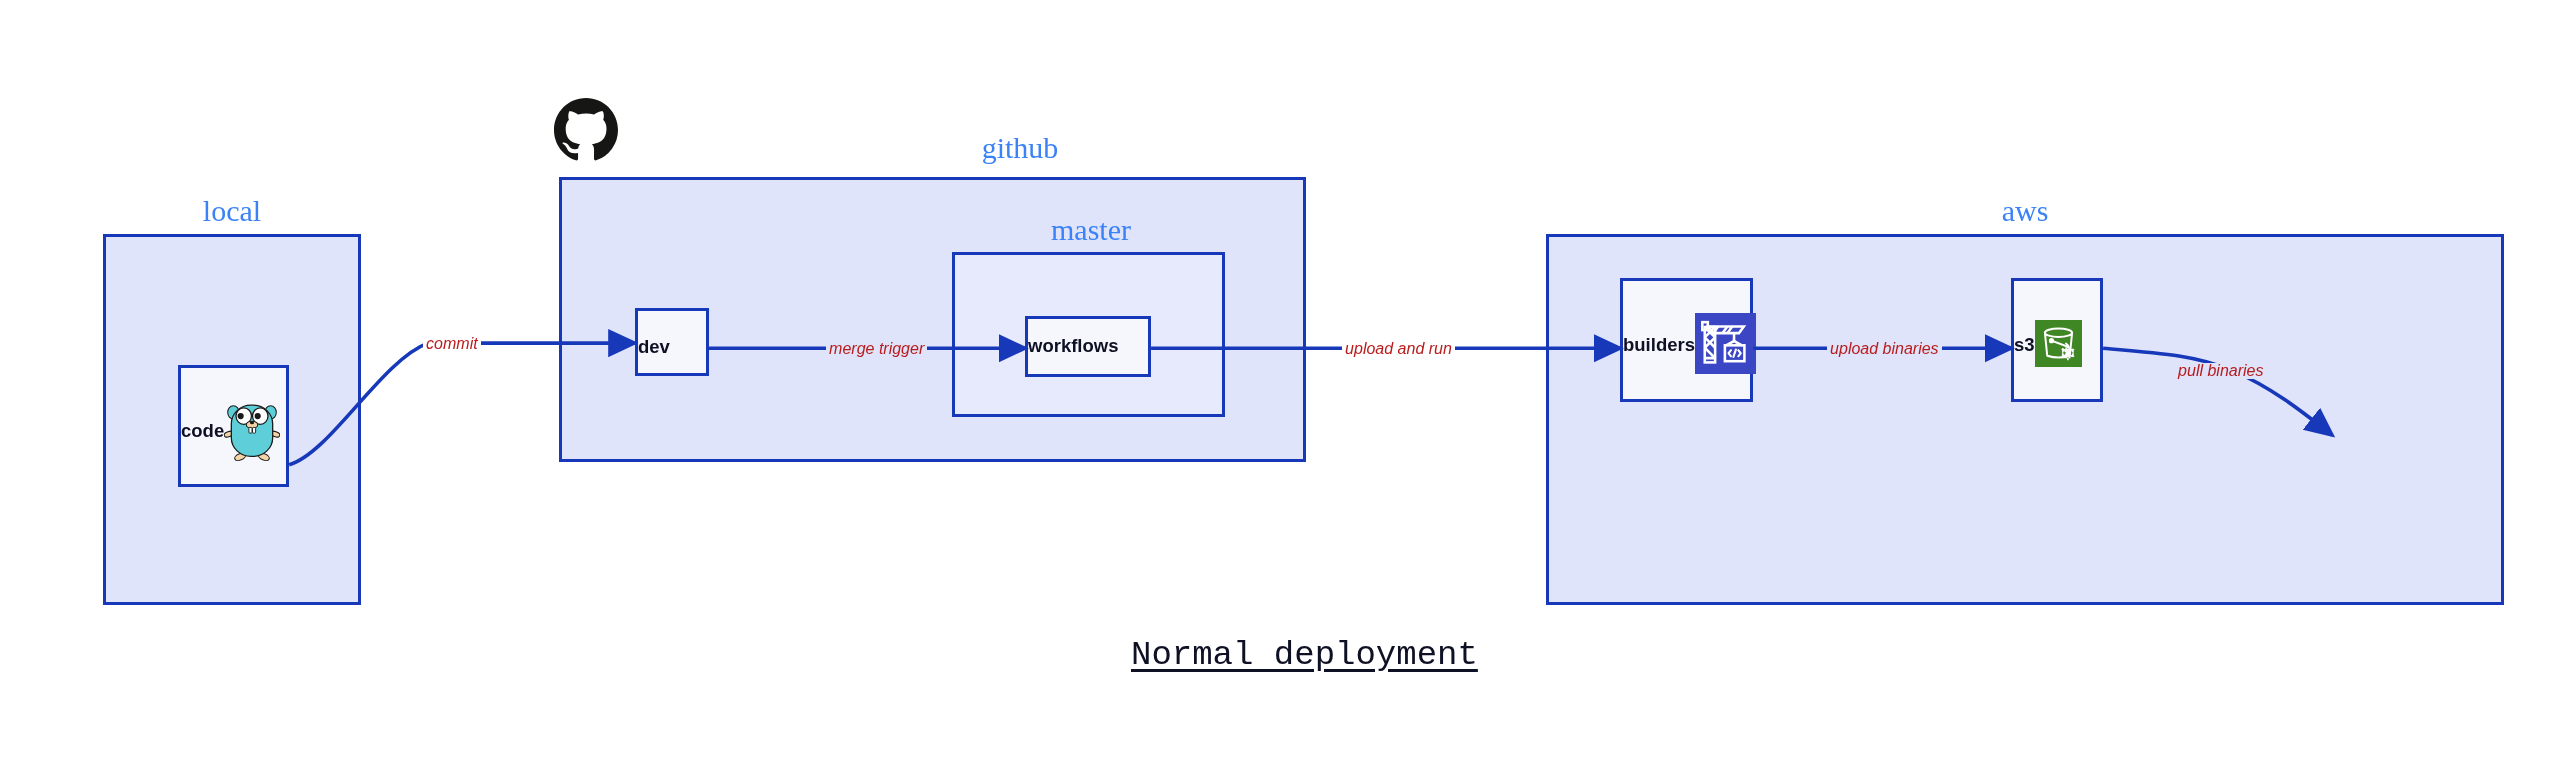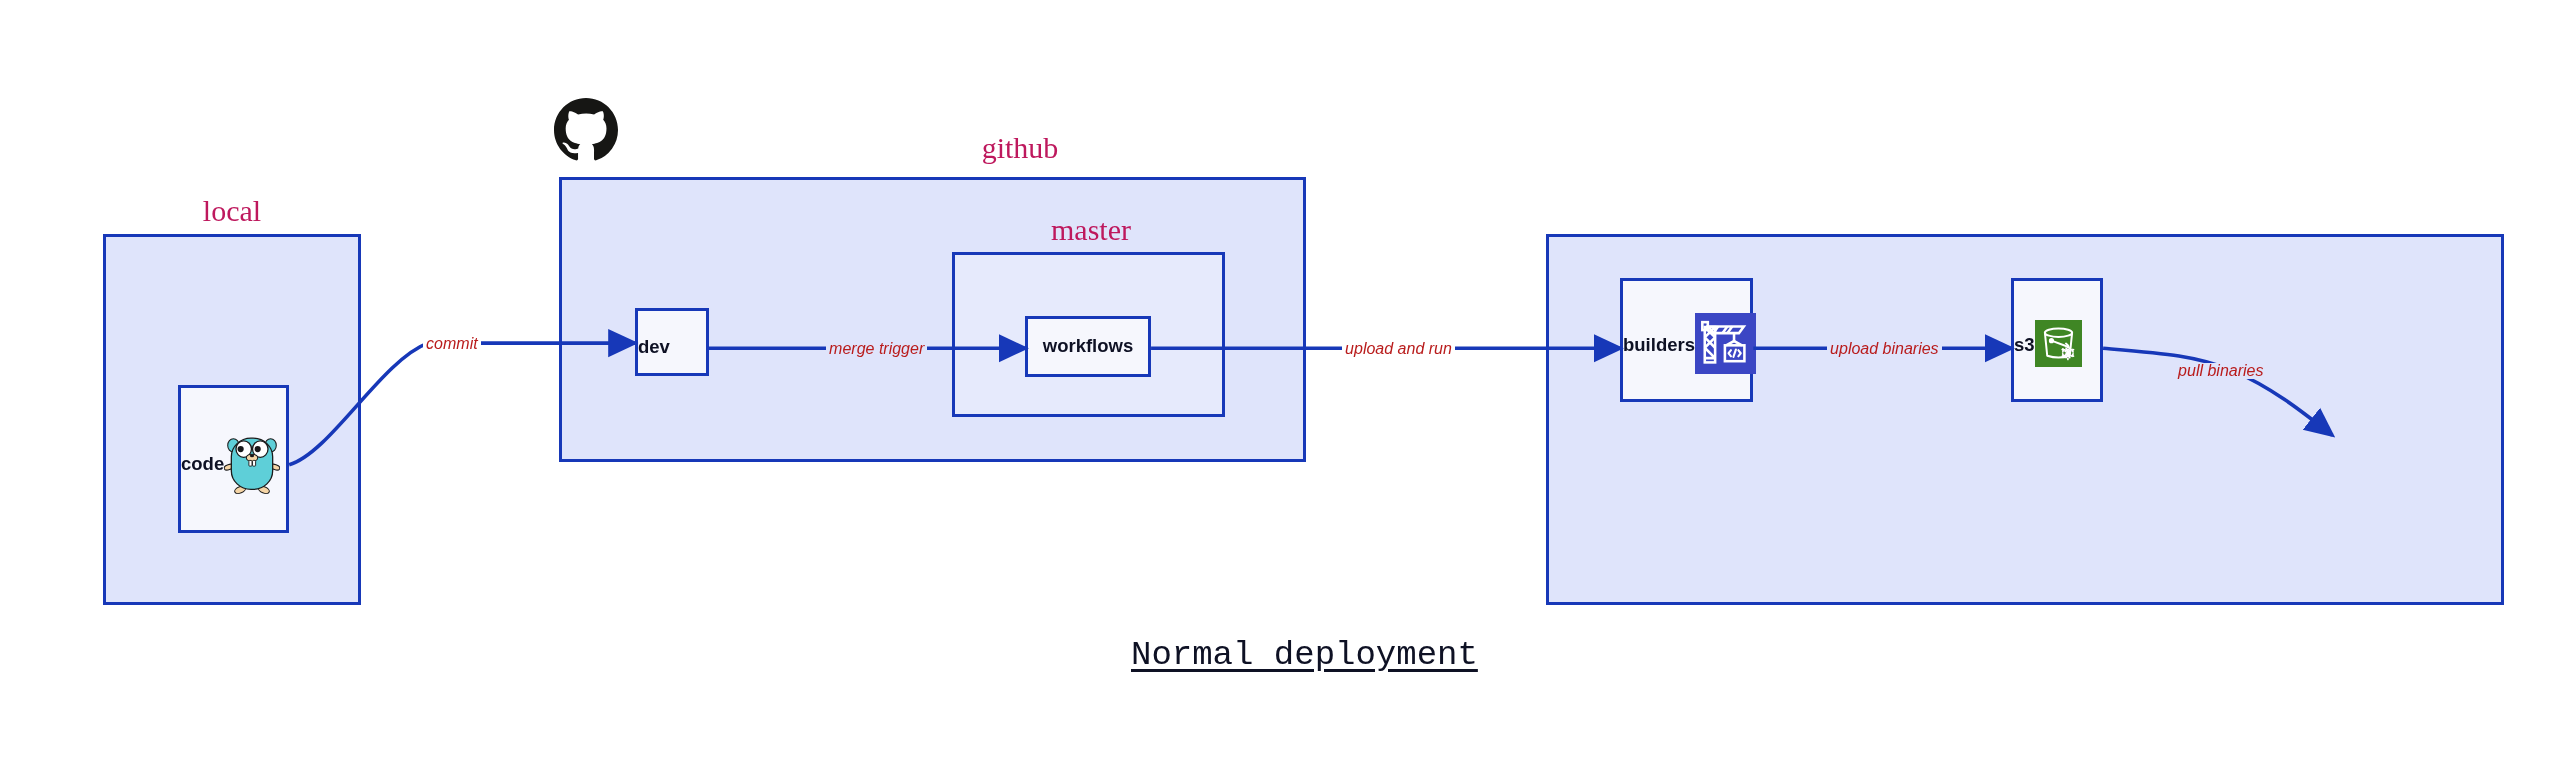--- a/index.html
+++ b/index.html
@@ -29,21 +29,21 @@
     background: #dfe4fb;
     border: 3.6px solid #1738b8;
     box-sizing: border-box;
   }
   .group.sub {
     background: #e6eafc;
     border-width: 3.6px;
   }
   .group-label {
     position: absolute;
-    color: #be185d;
+    color: #3b82f6;
     font-size: 30px;
     line-height: 1;
     white-space: nowrap;
     text-align: center;
     font-family: "Liberation Serif", serif;
   }
 
   
   .node {
     position: absolute;
@@ -111,21 +111,21 @@
   }
 </style>
 </head>
 <body>
 
 <div id="stage">
 
   <div class="group-label" style="left:103px; top:196px; width:258px;">local</div>
   <div class="group" style="left:103px; top:234px; width:258px; height:371px;"></div>
 
-  <div class="node" style="left:178px; top:385px; width:111px; height:148px;text-align:right;">
+  <div class="node" style="left:178px; top:365px; width:111px; height:122px;text-align:right;">
     <div class="node-label">code</div>
     <div class="node-icon">
       <svg width="56" height="62" viewBox="0 0 108 120" xmlns="http://www.w3.org/2000/svg">
 
         <ellipse cx="18" cy="26" rx="11" ry="13" fill="#5ecfd8" stroke="#1b1b1b" stroke-width="2"></ellipse>
         <ellipse cx="90" cy="26" rx="11" ry="13" fill="#5ecfd8" stroke="#1b1b1b" stroke-width="2"></ellipse>
 
         <ellipse cx="9" cy="68" rx="9" ry="5" fill="#f5d5a6" stroke="#1b1b1b" stroke-width="2" transform="rotate(-18 9 68)"></ellipse>
         <ellipse cx="99" cy="68" rx="9" ry="5" fill="#f5d5a6" stroke="#1b1b1b" stroke-width="2" transform="rotate(18 99 68)"></ellipse>
 
@@ -162,24 +162,25 @@
   <div class="group-label" style="left:917px; top:133px; width:206px;">github</div>
   <div class="group" style="left:559px; top:177px; width:747px; height:285px;"></div>
 
   <div class="node" style="left:635px; top:308px; width:74px; height:68px;">
     <div class="node-label">dev</div>
   </div>
 
   <div class="group-label" style="left:952px; top:215px; width:278px;">master</div>
   <div class="group sub" style="left:952px; top:252px; width:273px; height:165px;"></div>
 
-  <div class="node" style="left:1025px; top:316px; width:126px; height:61px; justify-content:center;">
+  <div class="node" style="left:1025px; top:316px; width:126px; height:61px; justify-content:flex-start;">
     <div class="node-label" style="margin-top:0;">workflows</div>
   </div>
 
+  <div class="group-label" style="left:1546px; top:196px; width:958px;">aws</div>
   <div class="group" style="left:1546px; top:234px; width:958px; height:371px;"></div>
 
   <div class="node" style="left:1620px; top:278px; width:133px; height:124px;">
     <div class="node-label">builders</div>
     <div class="node-icon">
       <svg width="61" height="61" viewBox="0 0 100 100" xmlns="http://www.w3.org/2000/svg">
         <rect x="0" y="0" width="100" height="100" fill="#3b46c4"></rect>
         <g fill="none" stroke="#ffffff" stroke-width="4.2" stroke-linejoin="miter">
 
           <rect x="16" y="23" width="17" height="58"></rect>

